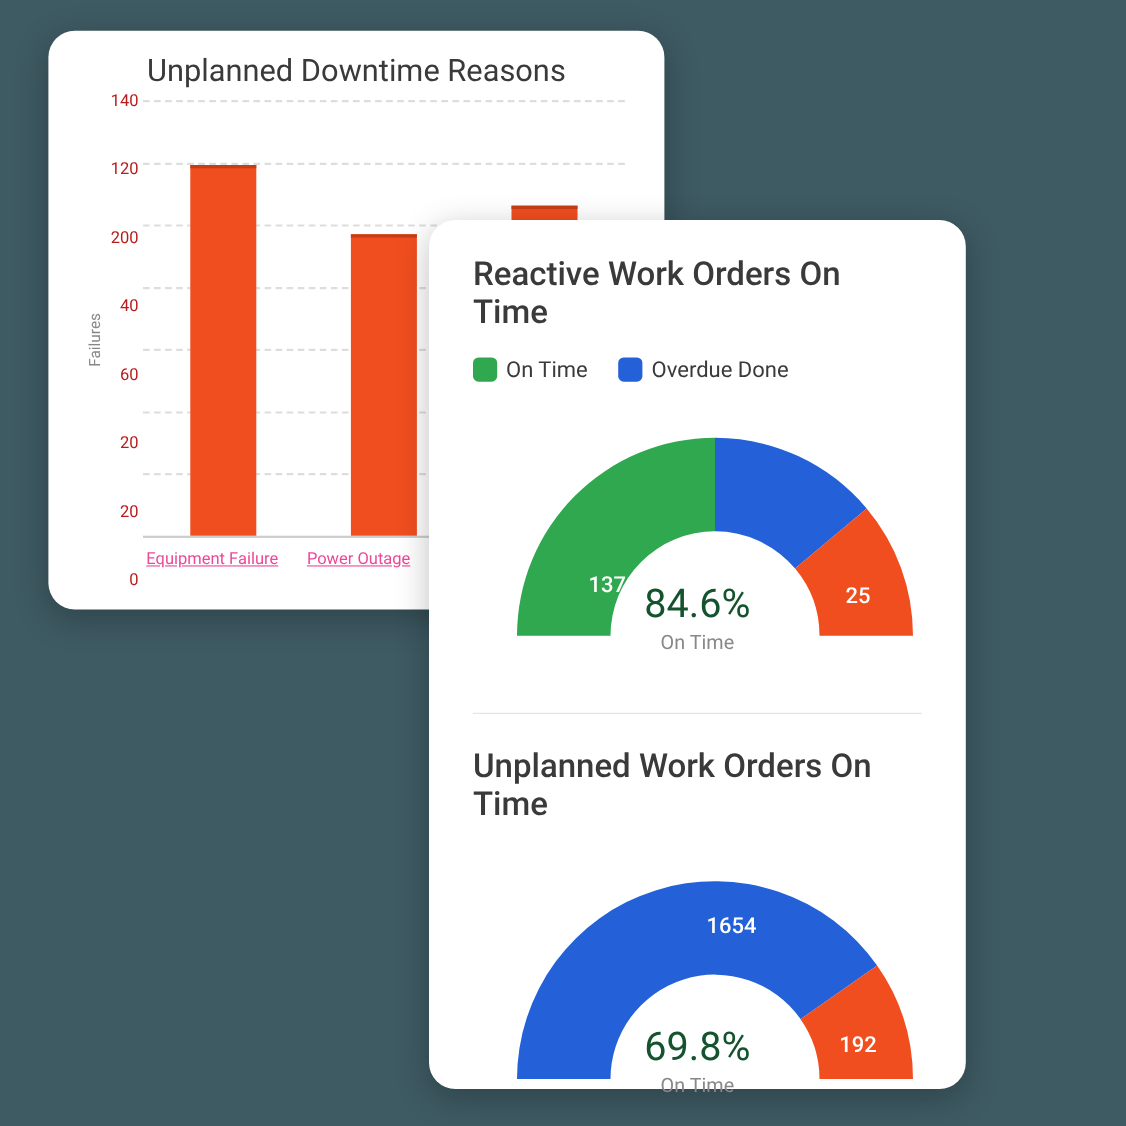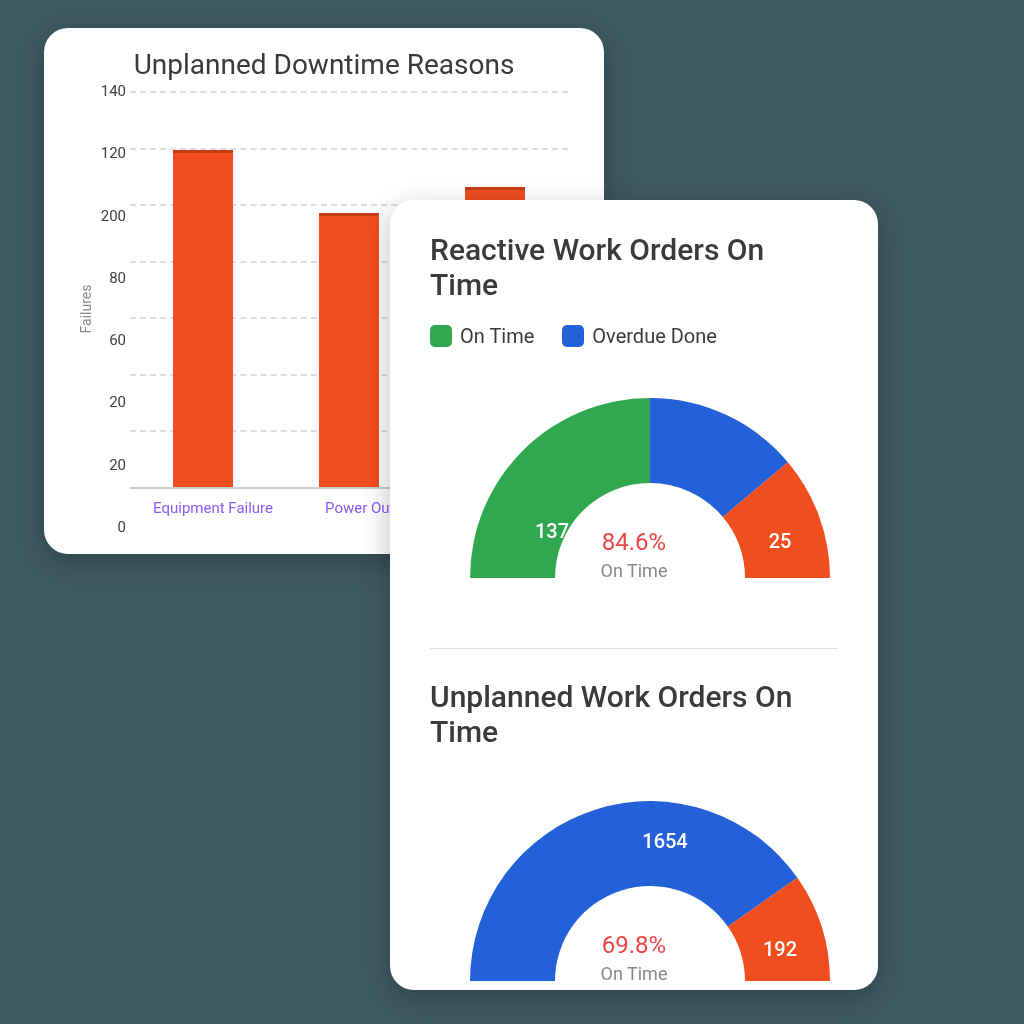--- a/index.html
+++ b/index.html
@@ -58,21 +58,21 @@
     left: 0; right: 0;
     border-top: 2px dashed #ddd;
   }
   .gridline.solid { border-top: 2px solid #ccc; }
   .ytick {
     position: absolute;
     left: 24px;
     width: 34px;
     text-align: right;
     font-size: 15px;
-    color: #404040;
+    color: #b91c1c;
     transform: translateY(-50%);
   }
   .bars {
     position: absolute;
     left: 62px;
     right: 12px;
     top: 0;
     bottom: 40px;
     display: flex;
     align-items: flex-end;
@@ -87,24 +87,25 @@
     position: absolute;
     left: 62px;
     right: 12px;
     bottom: 0;
     height: 34px;
     display: flex;
     justify-content: space-around;
   }
   .xlabel {
     font-size: 15px;
-    color: #8b5cf6;
-    text-align: right;
+    color: #ec4899;
+    text-align: left;
     width: 140px;
     padding-top: 6px;
+    text-decoration: underline;
   }
 
   
   .gauge-card {
     left: 390px;
     top: 200px;
     width: 488px;
     height: 790px;
     padding: 32px 40px;
   }
@@ -140,22 +141,22 @@
     display: block;
     margin: 0 auto;
   }
   .gauge-center {
     position: absolute;
     left: 0; right: 0;
     top: 160px;
     text-align: center;
   }
   .gauge-center .pct {
-    font-size: 24px;
-    color: #ef4444;
+    font-size: 36px;
+    color: #14532d;
     font-weight: 400;
   }
   .gauge-center .sub {
     font-size: 18px;
     color: #888;
     margin-top: 4px;
   }
   .seg-label {
     fill: #fff;
     font-size: 20px;
@@ -174,21 +175,21 @@
 
 <div class="card bar-card">
   <h2>Unplanned Downtime Reasons</h2>
   <div class="bar-plot">
     <div class="bar-ylabel">Failures</div>
 
     <div class="ytick" style="top:100%">0</div>
     <div class="ytick" style="top:85.7%">20</div>
     <div class="ytick" style="top:71.4%">20</div>
     <div class="ytick" style="top:57.1%">60</div>
-    <div class="ytick" style="top:42.9%">80</div>
+    <div class="ytick" style="top:42.9%">40</div>
     <div class="ytick" style="top:28.6%">200</div>
     <div class="ytick" style="top:14.3%">120</div>
     <div class="ytick" style="top:0%">140</div>
 
     <div class="bar-grid">
       <div class="gridline" style="top:0%"></div>
       <div class="gridline" style="top:14.3%"></div>
       <div class="gridline" style="top:28.6%"></div>
       <div class="gridline" style="top:42.9%"></div>
       <div class="gridline" style="top:57.1%"></div>

